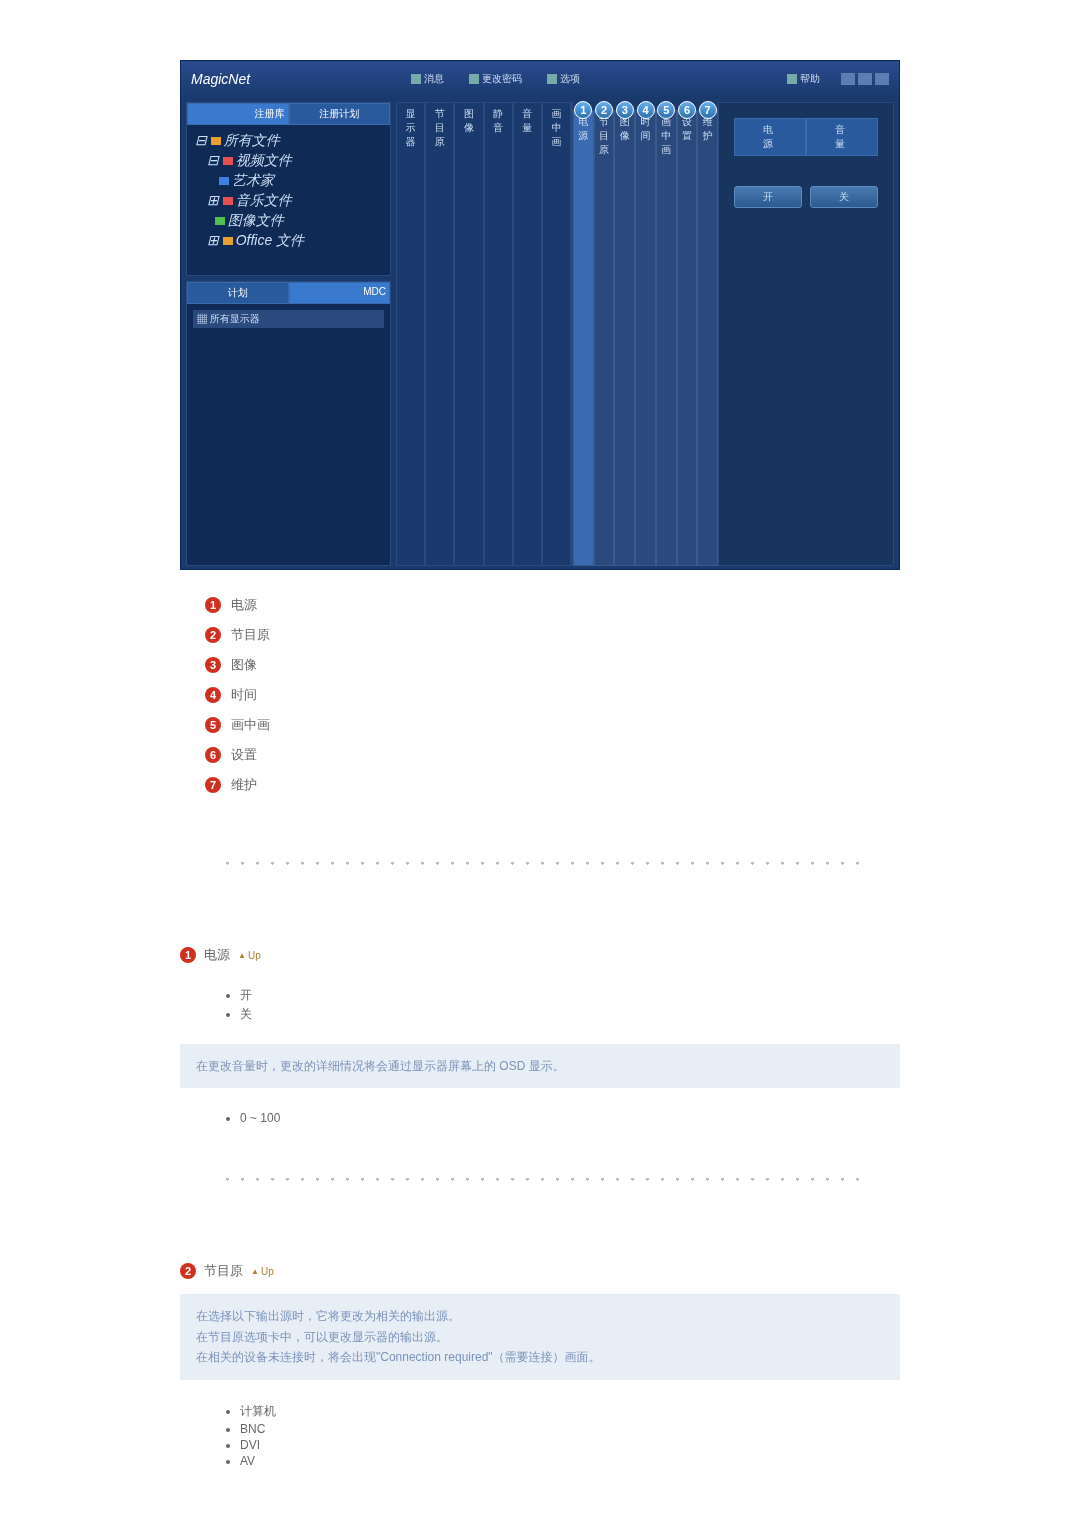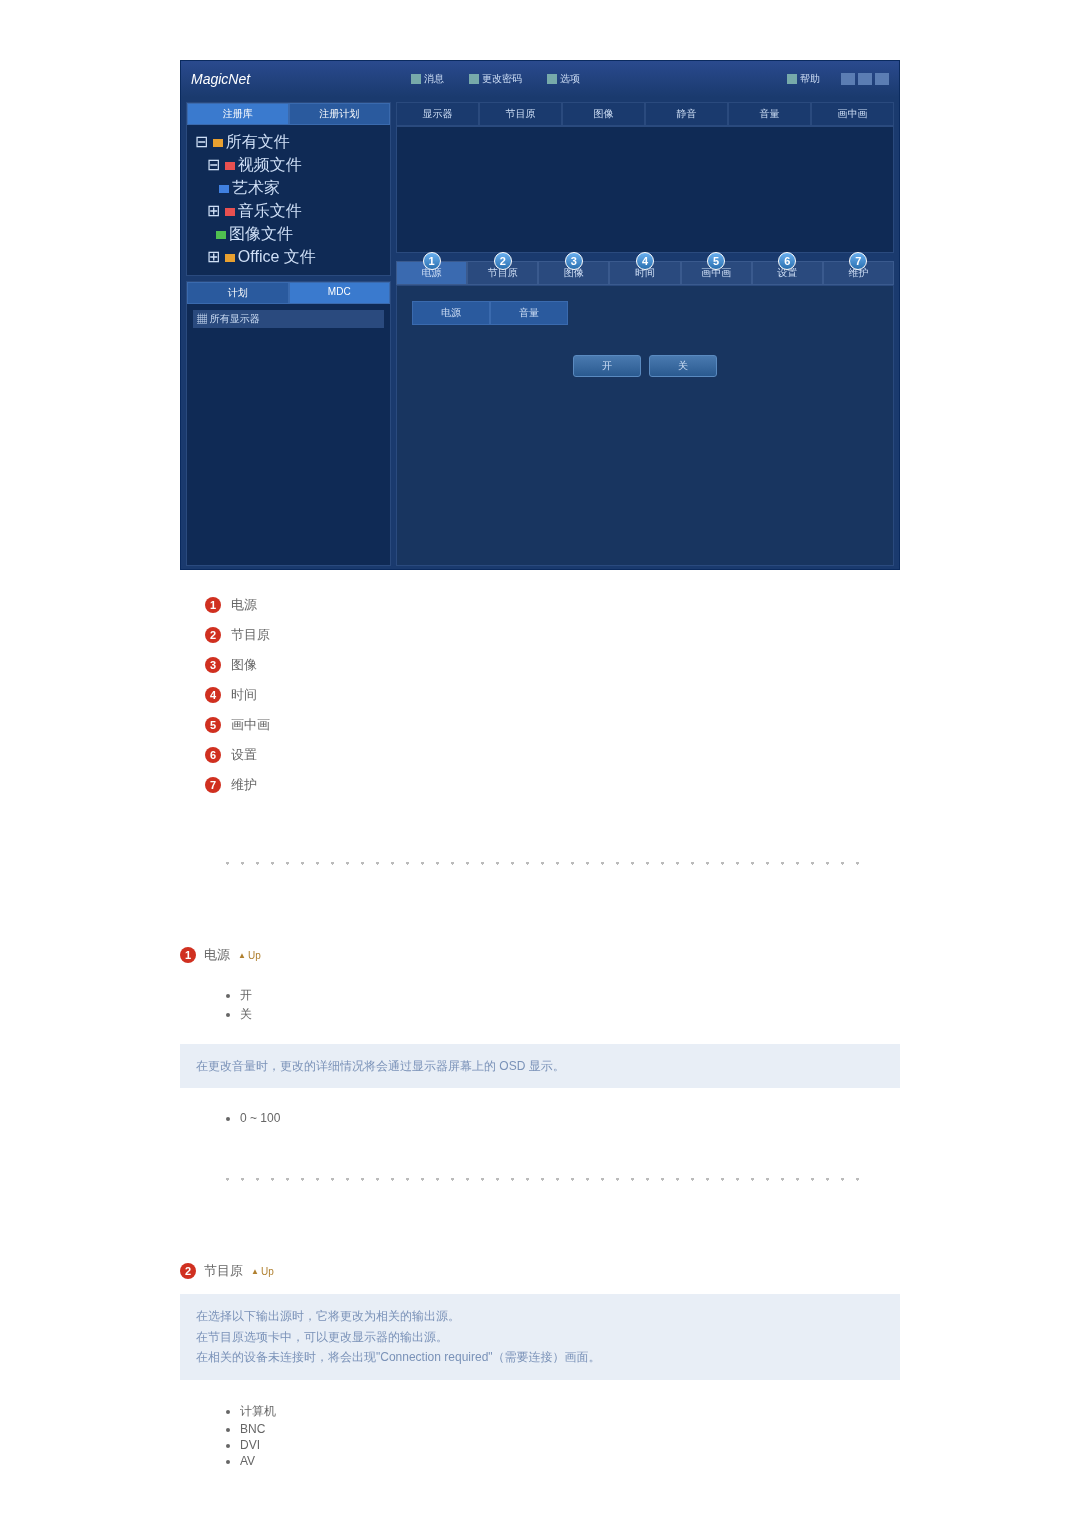--- a/index.html
+++ b/index.html
@@ -15,35 +15,35 @@
     .ss-hbtn::before { content: ""; width: 10px; height: 10px; background: #7aa; display: inline-block; }
     .ss-header-right { margin-left: auto; display: flex; gap: 21px; align-items: center; }
     .ss-win { display: flex; gap: 3px; }
     .ss-win span { width: 14px; height: 12px; background: #5b7db3; display: inline-block; }
     
     .ss-body { display: flex; height: 474px; }
     .ss-left { width: 215px; padding: 5px; display: flex; flex-direction: column; gap: 5px; }
     .ss-panel { background: #0f2a55; border: 1px solid #2a4a7e; }
     .ss-tabs-row { display: flex; }
     .ss-tab { flex: 1; background: #2a5a9e; color: #fff; font-size: 10px; text-align: center; padding: 3px; border: 1px solid #3a6aae; }
-    .ss-tab.active { background: #3a7ace; }
-    .ss-tree { padding: 6px 8px; color: #cfdff6; font-size: 16px; height: 150px; }
+    .ss-tab.active { background: #3a7ace; text-align: right; }
+    .ss-tree { padding: 6px 8px; color: #cfdff6; font-size: 14px; height: 150px; font-style: italic; }
     .ss-tree-item { padding: 1px 0; white-space: nowrap; }
     .ss-tree-item .ic { display: inline-block; width: 10px; height: 8px; background: #e8a030; margin-right: 3px; }
     .ss-tree-item .ic.v { background: #e85050; }
     .ss-tree-item .ic.a { background: #4080e0; }
     .ss-tree-item .ic.i { background: #50c050; }
     .indent1 { padding-left: 12px; }
     .indent2 { padding-left: 24px; }
     
     .ss-panel2 { flex: 1; }
     .ss-mon-list { padding: 4px 6px; color: #cfdff6; font-size: 10px; }
     .ss-mon-row { background: #2a4a7e; padding: 2px 4px; margin-top: 2px; }
     
-    .ss-right { flex: 1; padding: 5px 5px 5px 0; display: flex; flex-direction: column; }
+    .ss-right { flex: 1; padding: 5px 5px 5px 0; display: flex; flex-direction: row; }
     .ss-cols { display: flex; background: #0f2a55; }
     .ss-col { flex: 1; color: #cfdff6; font-size: 10px; text-align: center; padding: 4px; border: 1px solid #2a4a7e; background: #1a3a6e; }
     .ss-grid { flex: 0.5; background: #0f2a55; border: 1px solid #2a4a7e; }
     
     .ss-nav-tabs { display: flex; margin-top: 8px; position: relative; }
     .ss-nav-tab { flex: 1; background: #2a4a7e; color: #cfdff6; font-size: 10px; text-align: center; padding: 4px 0; border: 1px solid #3a5a8e; position: relative; }
     .ss-nav-tab.active { background: #3a6ab0; }
     .ss-badge { position: absolute; top: -10px; left: 50%; transform: translateX(-50%); width: 18px; height: 18px; border-radius: 50%; background: linear-gradient(to bottom, #6ab0f0, #2a70b0); color: #fff; font-size: 11px; font-weight: bold; display: flex; align-items: center; justify-content: center; border: 1px solid #fff; }
     
     .ss-content { flex: 1; background: #183560; border: 1px solid #2a4a7e; padding: 15px; }

